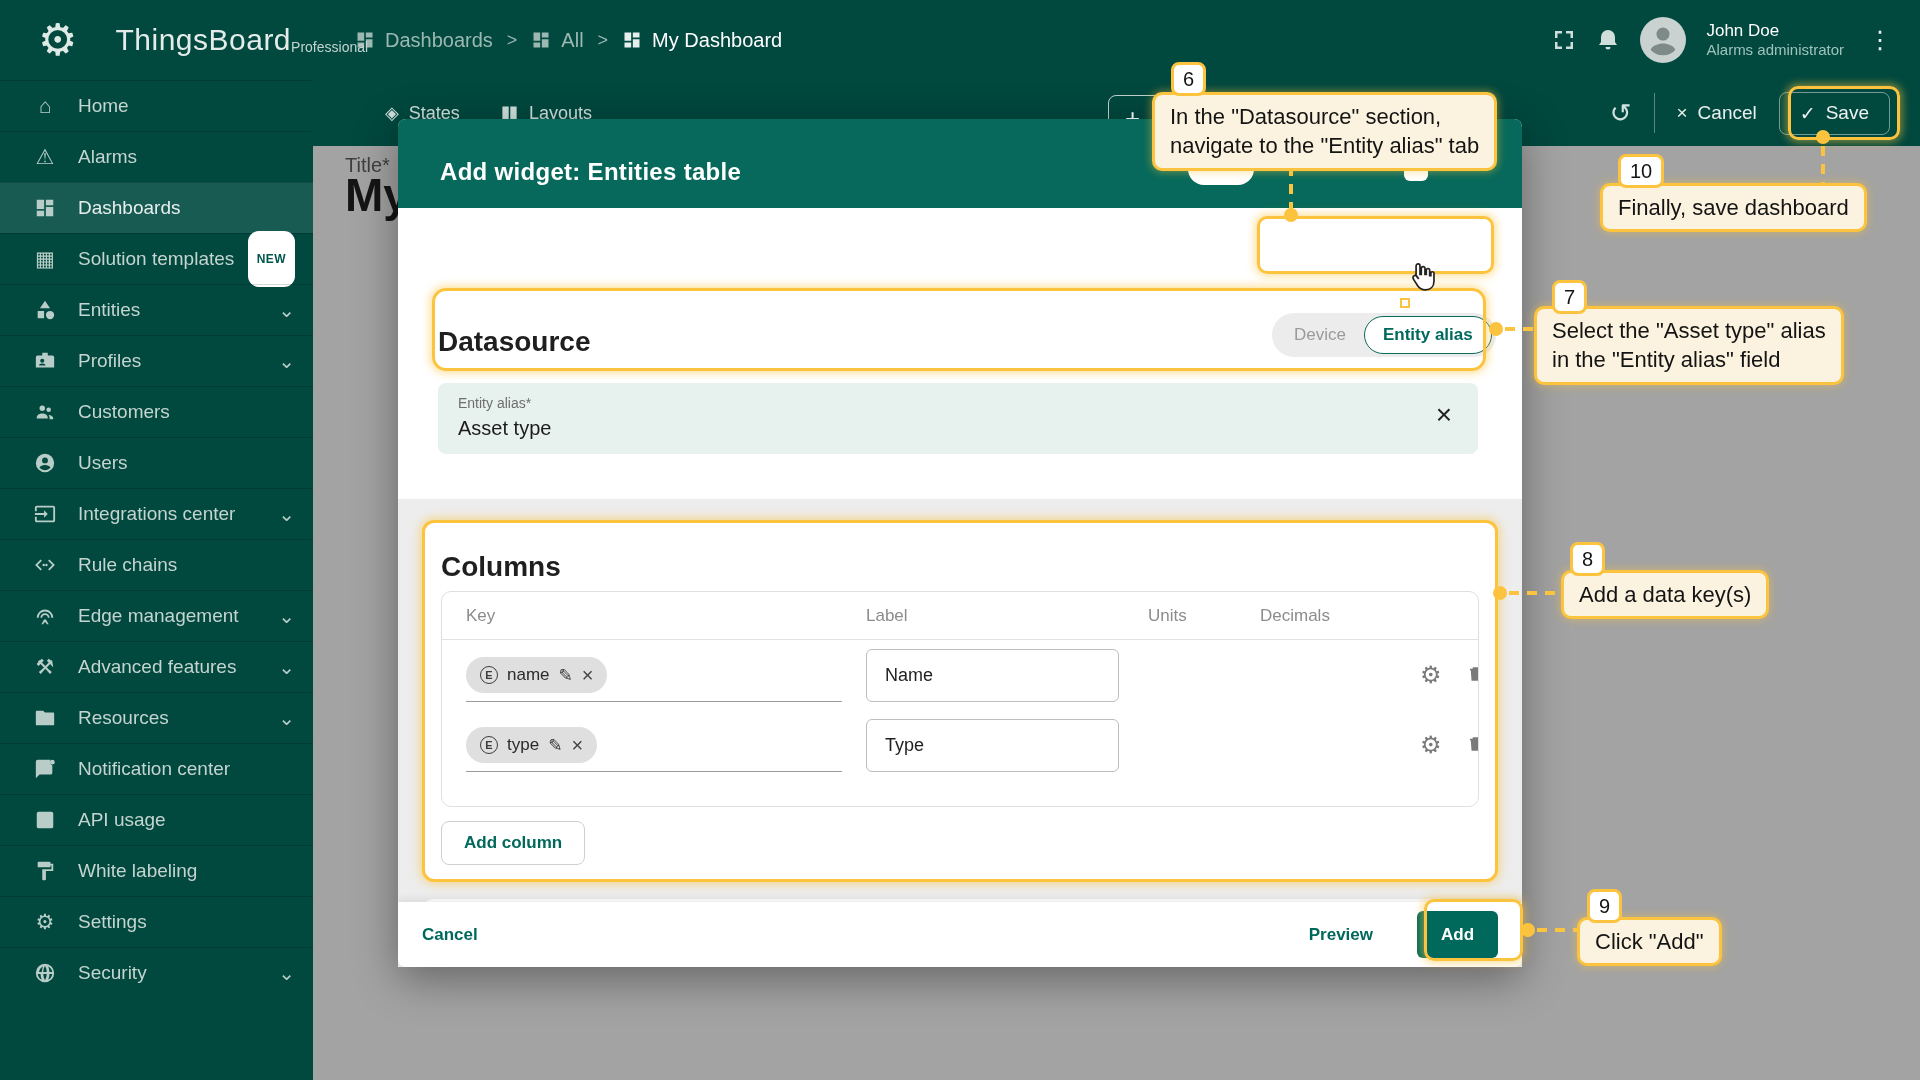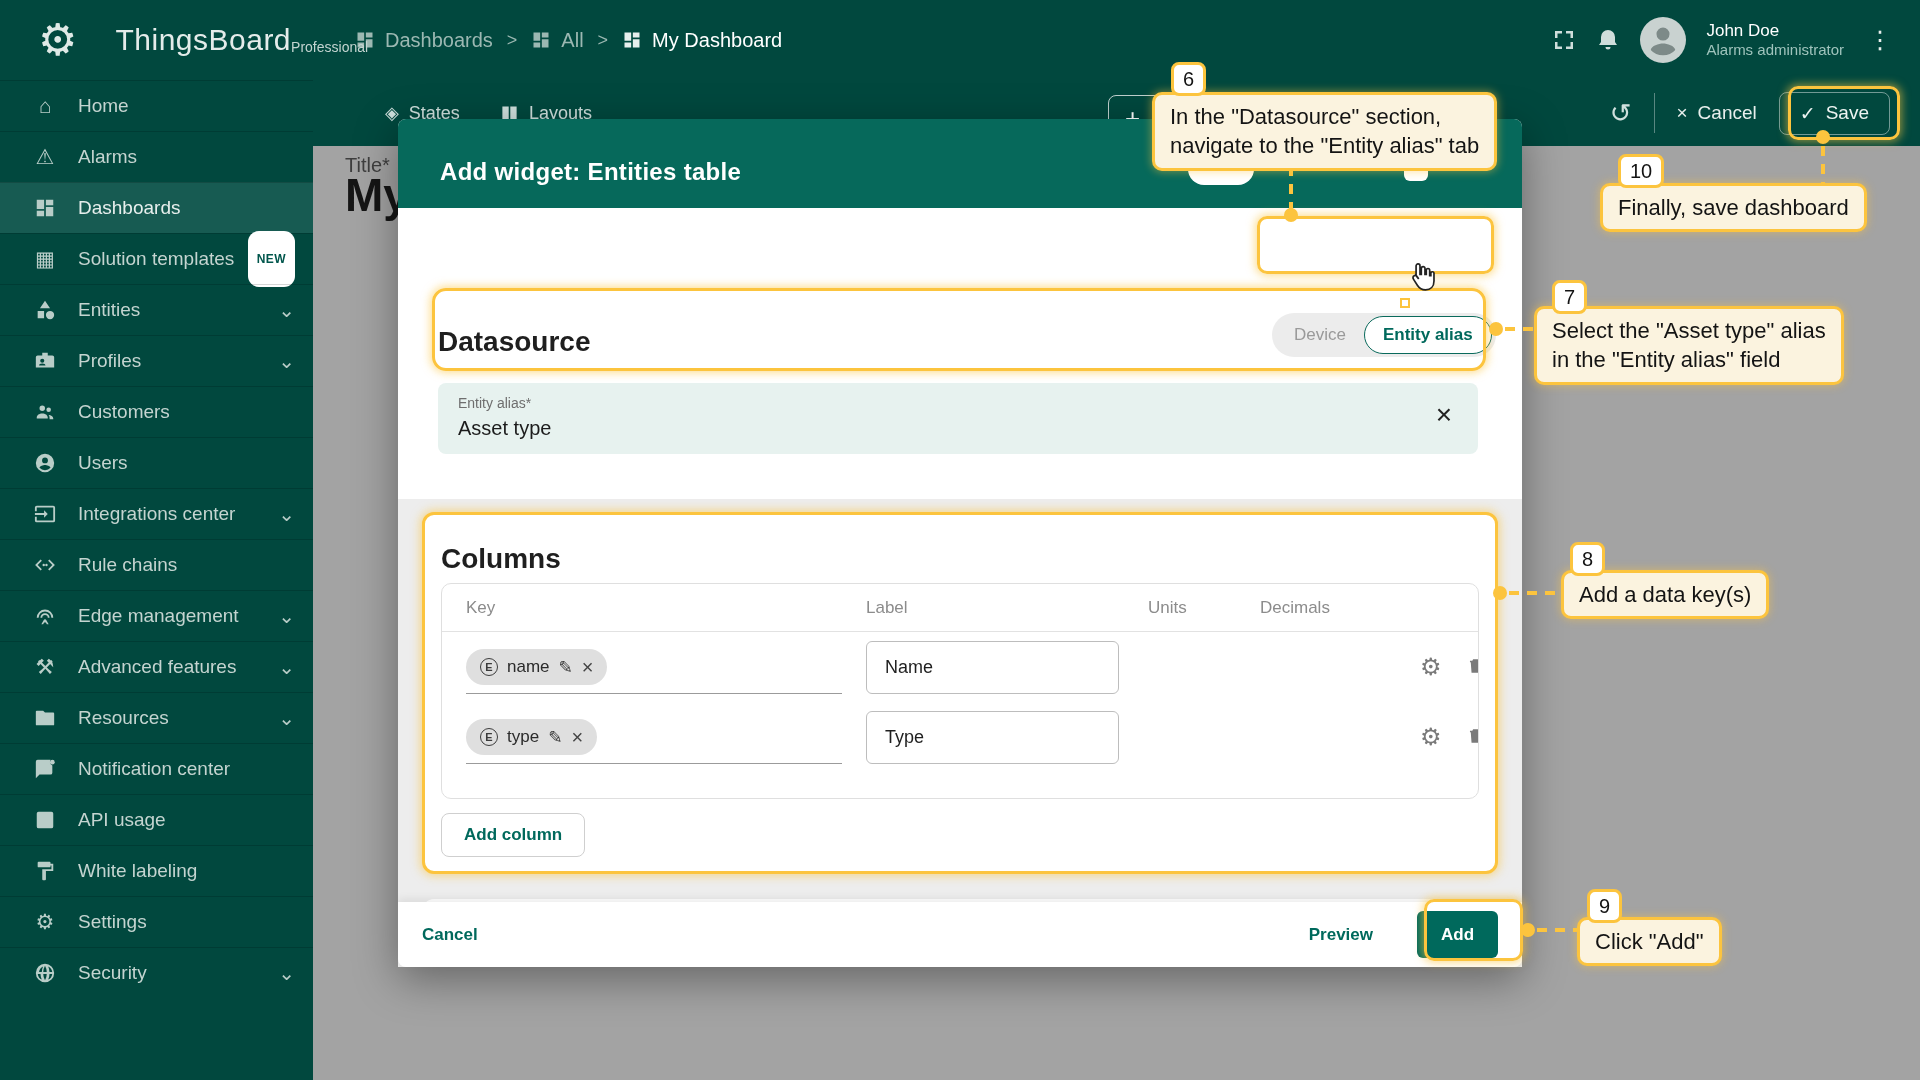--- a/index.html
+++ b/index.html
@@ -81,21 +81,21 @@
   .tg-device { color:#9a9a9a; font-size:17px; padding:0 18px; cursor:pointer; }
   .tg-alias { background:#ffffff; border:1.5px solid #0A6A5C; color:#00695C; font-weight:bold;
               font-size:17px; border-radius:19px; padding:8px 18px; cursor:pointer; }
 
   .alias-field { position:absolute; left:40px; top:175px; width:1040px; height:71px; background:#E7F2EF;
                  border-radius:8px; padding:12px 20px; cursor:text; }
   .alias-label { font-size:14px; color:#6e6e6e; }
   .alias-value { font-size:20px; color:#1c1c1c; margin-top:6px; }
   .alias-clear { position:absolute; right:26px; top:18px; font-size:28px; color:#222; cursor:pointer; line-height:1; }
 
-  .columns-card { position:absolute; left:24px; top:304px; width:1076px; height:362px; background:#ffffff;
+  .columns-card { position:absolute; left:24px; top:312px; width:1076px; height:362px; background:#ffffff;
                   border:3px solid #FCC43E; border-radius:12px;
                   box-shadow:0 0 10px 2px rgba(252,196,62,0.55); }
   .col-title { position:absolute; left:16px; top:28px; }
   .col-table { position:absolute; left:16px; top:68px; width:1038px; height:216px;
                border:1px solid #DFDFDF; border-radius:10px; overflow:hidden; }
   .thead { display:grid; grid-template-columns:400px 282px 112px 160px 1fr; align-items:center;
            height:48px; padding:0 24px; border-bottom:1px solid #E2E2E2; color:#8c8c8c; font-size:17px; }
   .trow { display:grid; grid-template-columns:400px 282px 112px 160px 1fr; align-items:center;
           height:70px; padding:0 24px; }
   .keycell { position:relative; height:100%; display:flex; align-items:center; }

